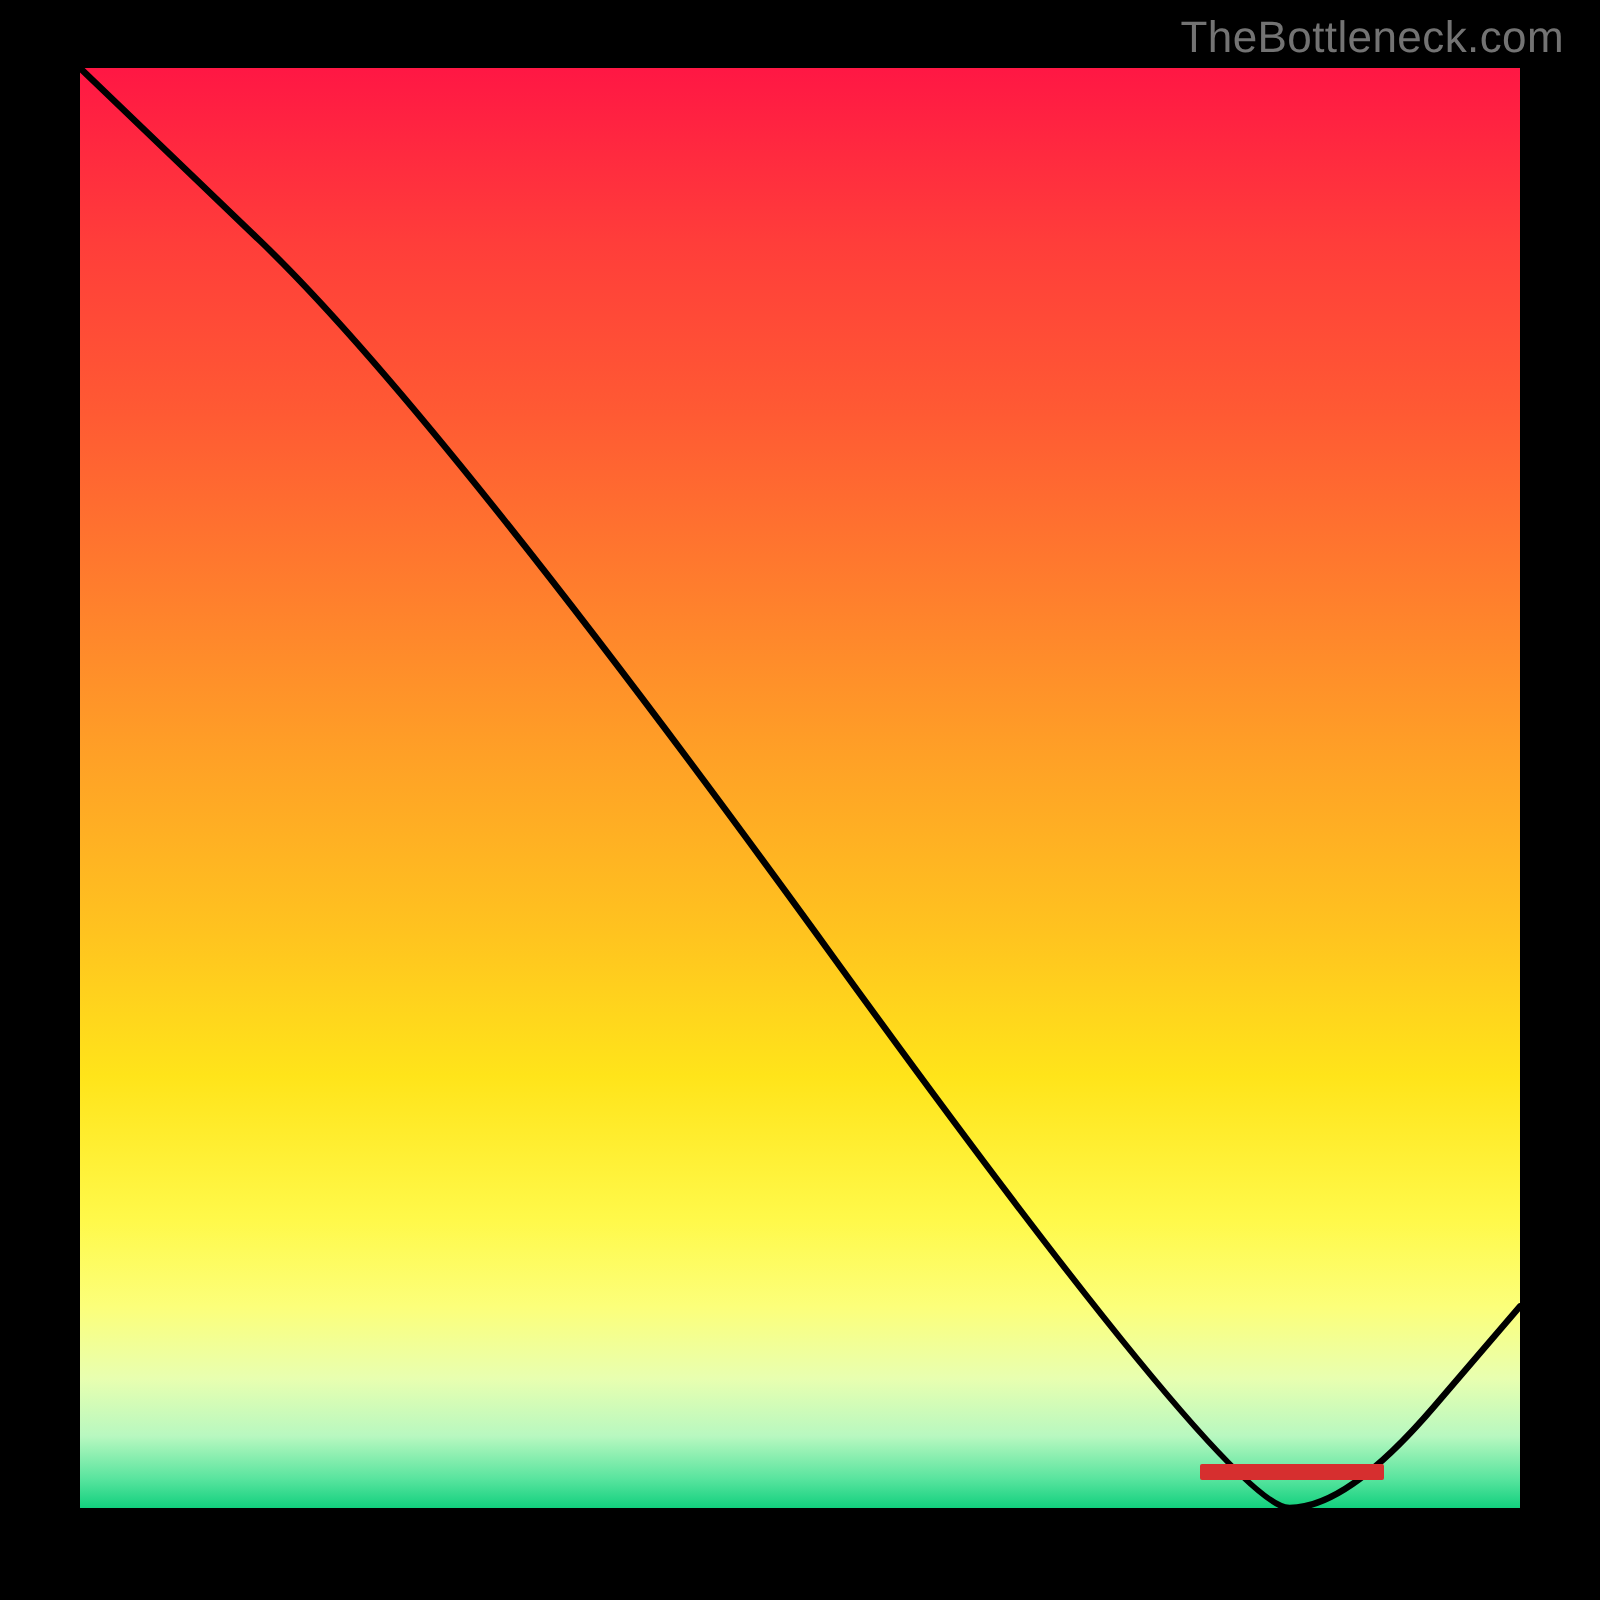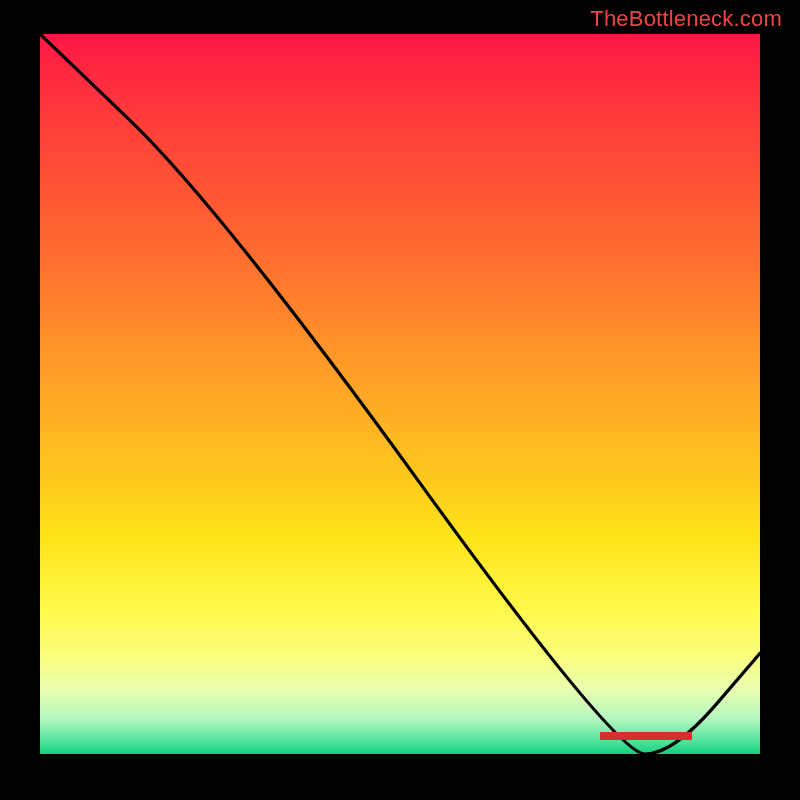--- a/index.html
+++ b/index.html
@@ -14,21 +14,21 @@
   .frame {
     position: relative;
     width: 800px;
     height: 800px;
     background: #000;
   }
   .attribution {
     position: absolute;
     top: 6px;
     right: 18px;
-    color: #ef4444;
+    color: #737373;
     font-size: 22px;
     letter-spacing: 0.2px;
     margin-left: 40px;
   }
   .plot-area {
     position: absolute;
     left: 40px;
     top: 34px;
     width: 720px;
     height: 720px;

